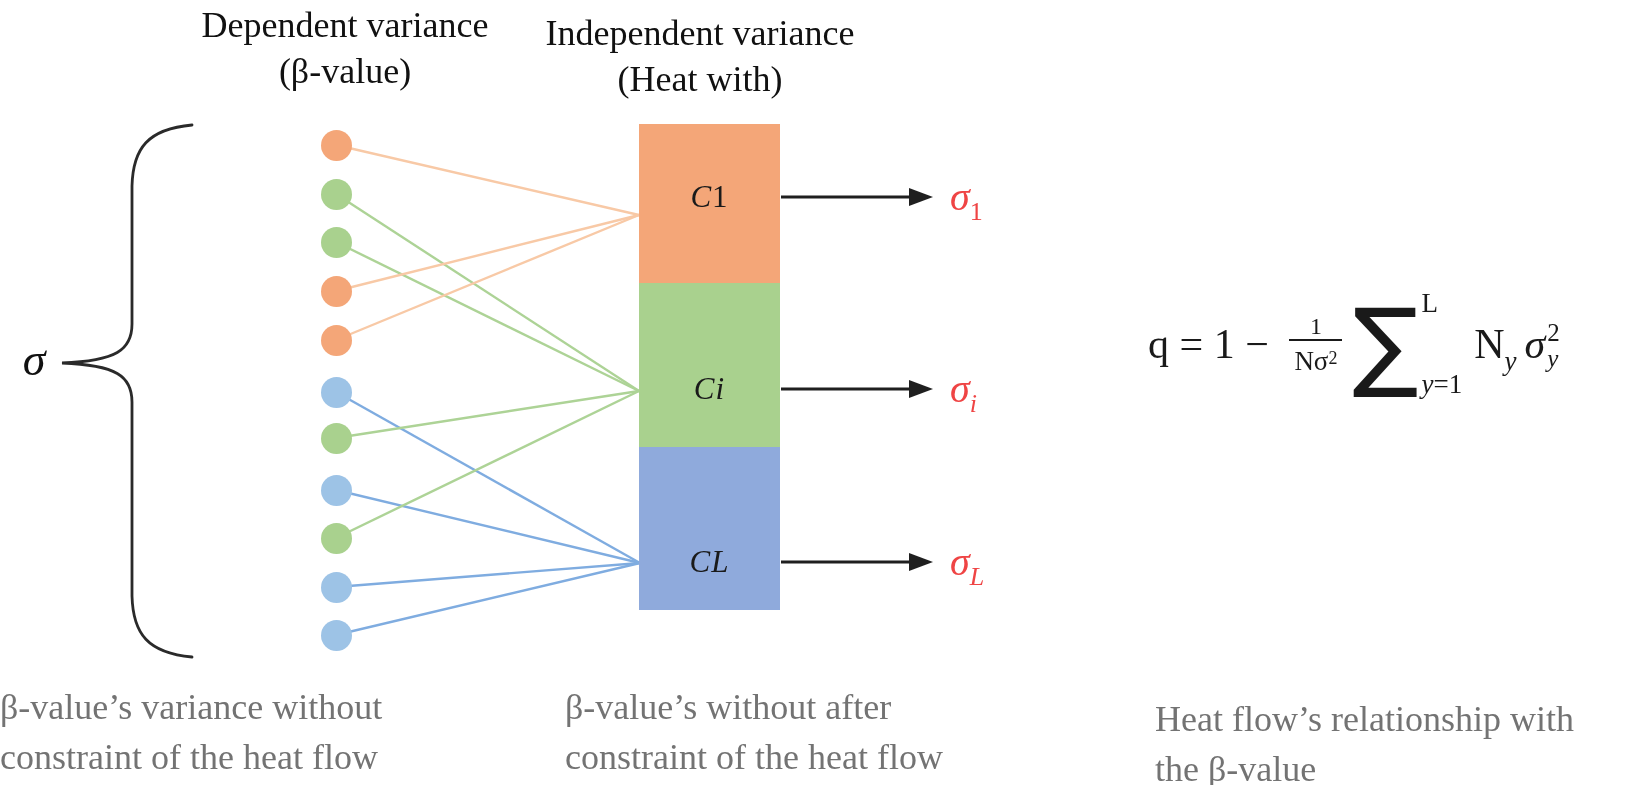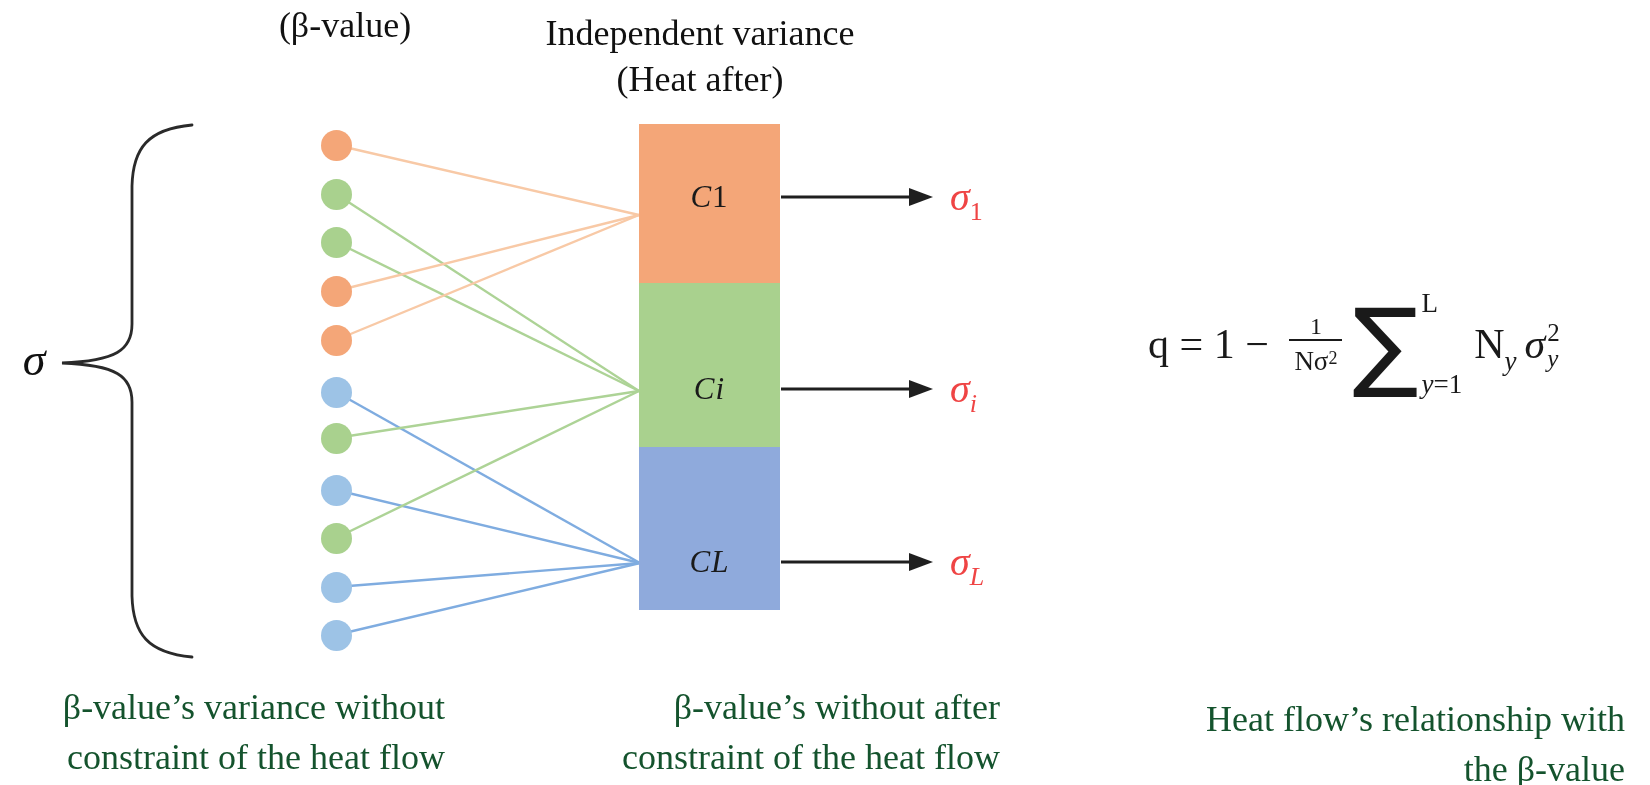--- a/index.html
+++ b/index.html
@@ -27,21 +27,21 @@
   .fbox-label{position:absolute;left:639px;width:141px;height:62px;line-height:62px;
     text-align:center;font-size:31px;color:#1a1a1a;letter-spacing:1px;}
   .mi{font-style:italic;}
 
   
   .sigma-out{position:absolute;left:950px;height:56px;line-height:56px;font-size:40px;color:#ef4444;}
   .sigma-out .base{font-style:italic;}
   .sigma-out sub{font-size:26px;vertical-align:-10px;line-height:0;}
 
   
-  .caption{position:absolute;top:682px;text-align:right;font-size:36px;line-height:50px;color:#14532d;}
+  .caption{position:absolute;top:682px;text-align:left;font-size:36px;line-height:50px;color:#737373;}
   #caption-left{left:0px;width:445px;}
   #caption-middle{left:565px;width:435px;}
   #caption-right{left:1155px;width:470px;margin-top:12px;}
 
   
   .formula{position:absolute;left:1148px;top:284px;height:120px;display:flex;align-items:center;color:#1a1a1a;}
   .f-lhs{font-size:42px;white-space:pre;text-align:right;}
   .frac{display:inline-flex;flex-direction:column;align-items:center;margin:6px 10px 0 10px;}
   .frac .num{font-size:24px;line-height:26px;padding:0 10px;}
   .frac .den{font-size:27px;line-height:32px;border-top:2.5px solid #1a1a1a;padding:4px 5px;}
@@ -76,25 +76,26 @@
       <line x1="336" y1="635" x2="640" y2="563" stroke="#7FACE0" stroke-width="2.4"></line>
       <line x1="781" y1="197" x2="910" y2="197" stroke="#1f1f1f" stroke-width="3.2"></line>
       <polygon points="909,188 909,206 933,197" fill="#1f1f1f"></polygon>
       <line x1="781" y1="389" x2="910" y2="389" stroke="#1f1f1f" stroke-width="3.2"></line>
       <polygon points="909,380 909,398 933,389" fill="#1f1f1f"></polygon>
       <line x1="781" y1="562" x2="910" y2="562" stroke="#1f1f1f" stroke-width="3.2"></line>
       <polygon points="909,553 909,571 933,562" fill="#1f1f1f"></polygon>
     </svg>
 
   <div class="col-header" id="header-dependent">
+    <div>Dependent variance</div>
     <div>(β-value)</div>
   </div>
   <div class="col-header" id="header-independent">
     <div>Independent variance</div>
-    <div>(Heat after)</div>
+    <div>(Heat with)</div>
   </div>
 
   <div class="brace-sigma">σ</div>
 
   <div class="abs" id="dots-layer">
       <div class="dot" style="left: 320.5px; top: 129.5px; background: rgb(244, 166, 120);"></div>
       <div class="dot" style="left: 320.5px; top: 178.5px; background: rgb(169, 209, 142);"></div>
       <div class="dot" style="left: 320.5px; top: 226.5px; background: rgb(169, 209, 142);"></div>
       <div class="dot" style="left: 320.5px; top: 275.5px; background: rgb(244, 166, 120);"></div>
       <div class="dot" style="left: 320.5px; top: 324.5px; background: rgb(244, 166, 120);"></div>

